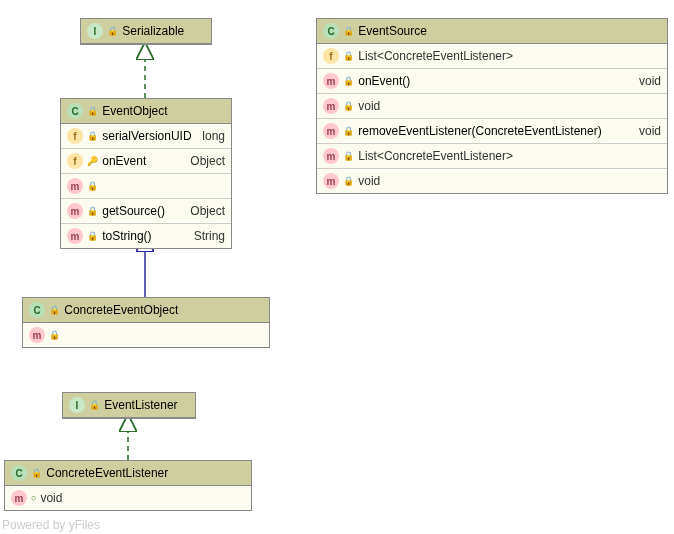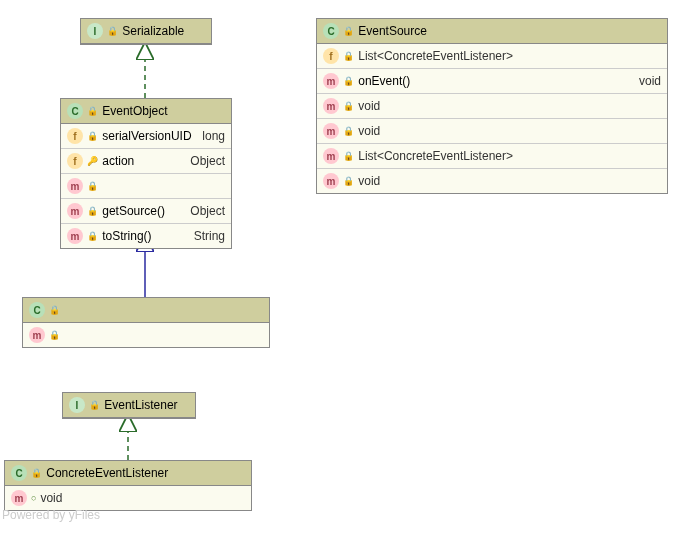--- a/index.html
+++ b/index.html
@@ -70,21 +70,21 @@
     flex-shrink: 0;
   }
   .open {
     font-size: 9px;
     color: #5a8a3a;
     flex-shrink: 0;
   }
   .watermark {
     position: absolute;
     left: 2px;
-    bottom: 12px;
+    bottom: 2px;
     color: #ccc;
     font-size: 12px;
   }
   svg { position: absolute; top: 0; left: 0; pointer-events: none; }
 </style>
 </head>
 <body>
 
 <svg width="674" height="534">
   <defs>
@@ -119,21 +119,21 @@
   </div>
   <div class="uml-row">
     <span class="badge badge-f">f</span>
     <span class="lock">🔒</span>
     <span class="row-name">serialVersionUID</span>
     <span class="row-type">long</span>
   </div>
   <div class="uml-row">
     <span class="badge badge-f">f</span>
     <span class="key">🔑</span>
-    <span class="row-name">action</span>
+    <span class="row-name">onEvent</span>
     <span class="row-type">Object</span>
   </div>
   <div class="uml-row">
     <span class="badge badge-m">m</span>
     <span class="lock">🔒</span>
   </div>
   <div class="uml-row">
     <span class="badge badge-m">m</span>
     <span class="lock">🔒</span>
     <span class="row-name">getSource()</span>
@@ -144,20 +144,21 @@
     <span class="lock">🔒</span>
     <span class="row-name">toString()</span>
     <span class="row-type">String</span>
   </div>
 </div>
 
 <div class="uml-box" style="left:22px; top:297px; width:248px;">
   <div class="uml-header">
     <span class="badge badge-c">C</span>
     <span class="lock">🔒</span>
+    <span>ConcreteEventObject</span>
   </div>
   <div class="uml-row">
     <span class="badge badge-m">m</span>
     <span class="lock">🔒</span>
   </div>
 </div>
 
 <div class="uml-box" style="left:62px; top:392px; width:134px;">
   <div class="uml-header">
     <span class="badge badge-i">I</span>
@@ -197,20 +198,21 @@
     <span class="row-type">void</span>
   </div>
   <div class="uml-row">
     <span class="badge badge-m">m</span>
     <span class="lock">🔒</span>
     <span class="row-type">void</span>
   </div>
   <div class="uml-row">
     <span class="badge badge-m">m</span>
     <span class="lock">🔒</span>
+    <span class="row-name">removeEventListener(ConcreteEventListener)</span>
     <span class="row-type">void</span>
   </div>
   <div class="uml-row">
     <span class="badge badge-m">m</span>
     <span class="lock">🔒</span>
     <span class="row-type">List&lt;ConcreteEventListener&gt;</span>
   </div>
   <div class="uml-row">
     <span class="badge badge-m">m</span>
     <span class="lock">🔒</span>

